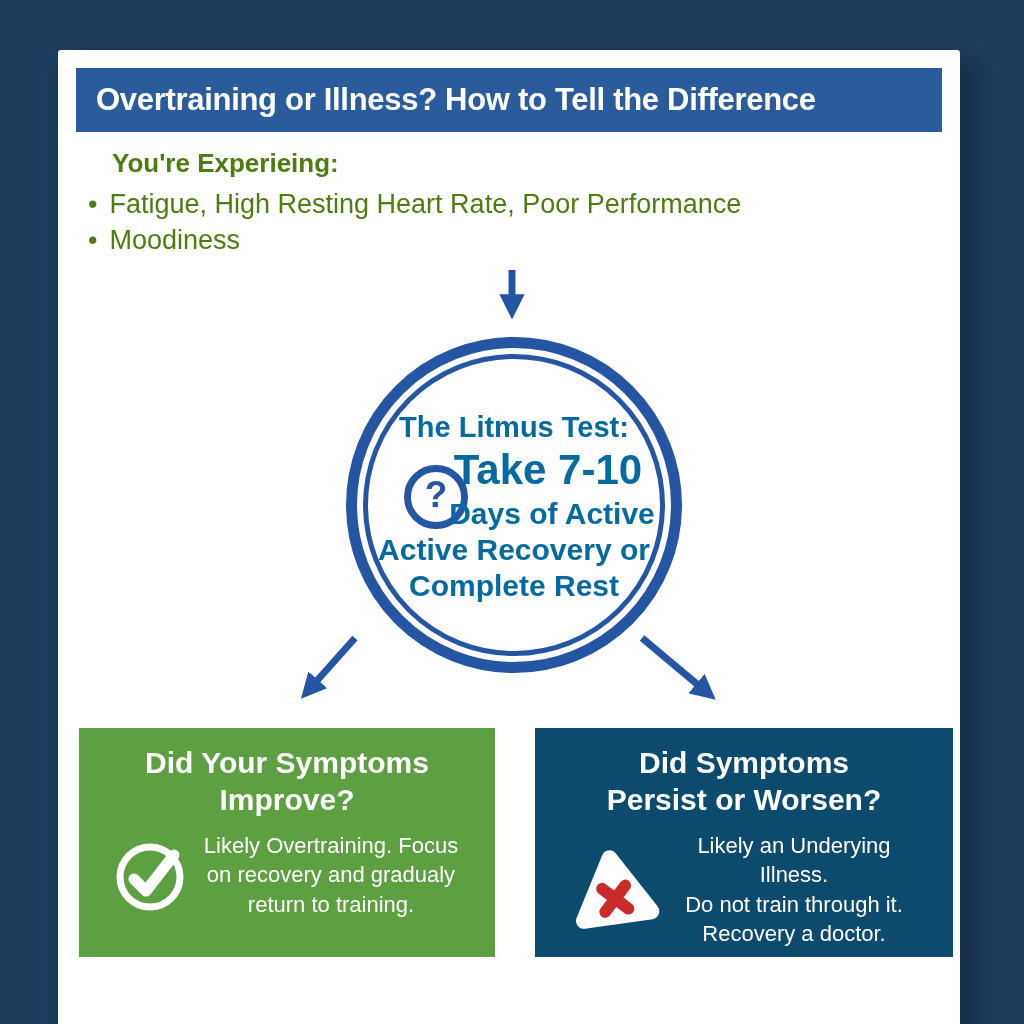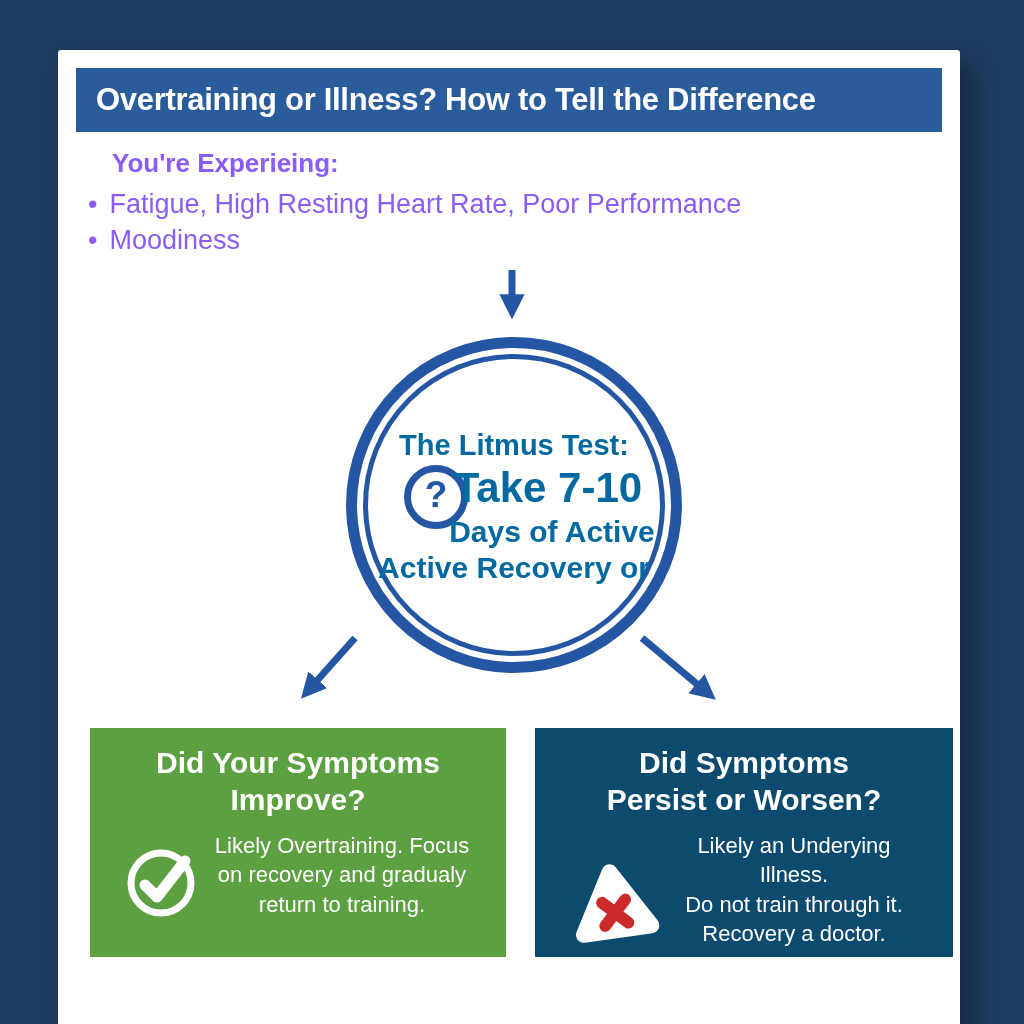--- a/index.html
+++ b/index.html
@@ -26,21 +26,21 @@
     display: flex; align-items: center;
   }
   .banner h1 {
     margin: 0 0 0 20px;
     color: #ffffff;
     font-size: 31px; font-weight: 700;
     letter-spacing: -0.3px;
     white-space: nowrap;
   }
   
-  .symptoms { position: absolute; left: 30px; top: 98px; color: #8b5cf6; }
+  .symptoms { position: absolute; left: 30px; top: 98px; color: #4d7c0f; }
   .symptoms .heading {
     font-size: 26px; font-weight: 600;
     margin: 0 0 8px 24px;
   }
   .symptoms ul { list-style: none; margin: 0; padding: 0; }
   .symptoms li {
     font-size: 27px; font-weight: 500;
     line-height: 1.26;
     margin: 2px 0;
   }
@@ -80,31 +80,31 @@
     width: 64px; height: 64px;
     border: 7px solid #2456a4;
     border-radius: 50%;
     display: flex; align-items: center; justify-content: center;
     color: #2456a4;
     font-size: 37px; font-weight: 700;
     padding-bottom: 4px;
   }
   
   .outcome { position: absolute; top: 678px; height: 229px; color: #ffffff; }
-  .outcome.improve { left: 32px;  width: 416px; background: #5ca042; }
+  .outcome.improve { left: 21px;  width: 416px; background: #5ca042; }
   .outcome.persist { left: 477px; width: 418px; background: #0c4a6e; }
   .outcome .title {
     text-align: center;
     font-size: 30px; font-weight: 700;
     line-height: 1.22;
     margin-top: 17px;
   }
   .outcome .title span { display: block; }
   .outcome .row {
-    display: flex; align-items: flex-end;
+    display: flex; align-items: center;
     margin-top: 13px;
     padding: 0 35px;
     gap: 12px;
   }
   .outcome .body {
     flex: 1;
     text-align: center;
     font-size: 22px; line-height: 1.33;
   }
   .outcome .body span { display: block; }
@@ -141,20 +141,21 @@
 
   <div class="circle-outer">
     <div class="circle-inner">
       <div class="q-icon">
         <span>?</span>
       </div>
       <div class="litmus-line l0">The Litmus Test:</div>
       <div class="litmus-line l1">Take 7-10</div>
       <div class="litmus-line l2">Days of Active</div>
       <div class="litmus-line l3">Active Recovery or</div>
+      <div class="litmus-line l4">Complete Rest</div>
     </div>
   </div>
 
   <div class="outcome improve">
     <div class="title">
       <span>Did Your Symptoms</span>
       <span>Improve?</span>
     </div>
     <div class="row">
       <svg class="icon-svg" width="76" height="76" viewBox="0 0 76 76">

